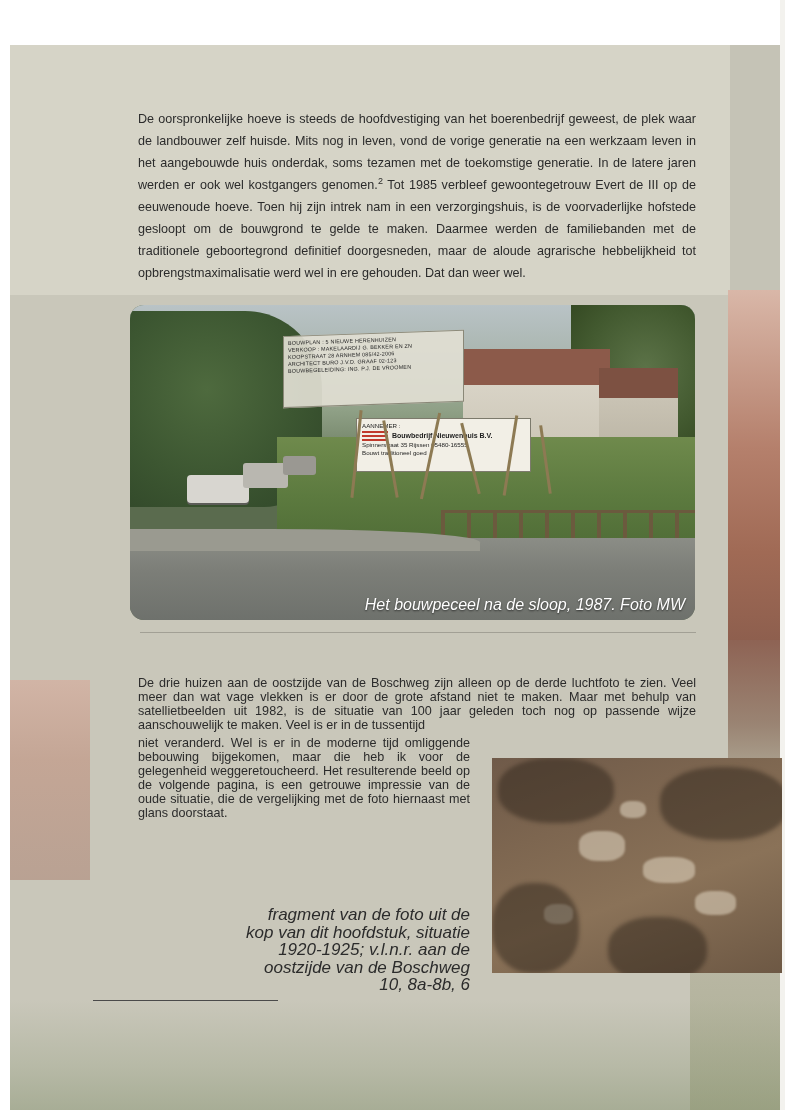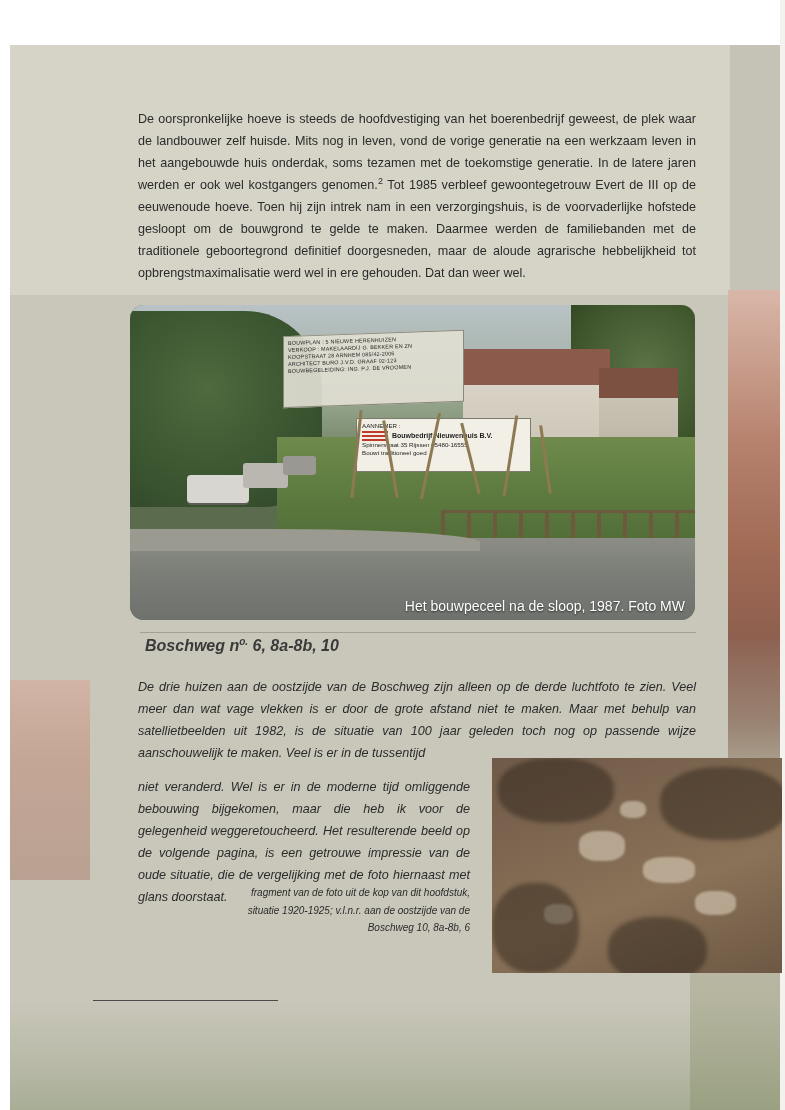--- a/index.html
+++ b/index.html
@@ -232,21 +232,22 @@
   .ph1-fence {
     position:absolute; left:55%; bottom:21%; width:45%; height:12%;
     background: repeating-linear-gradient(90deg,#6b5a3e 0 4px, rgba(0,0,0,0) 4px 26px);
     border-top: 3px solid #6b5a3e;
     border-bottom: 3px solid #6b5a3e;
   }
   .photo1-caption {
     position: absolute;
     right: 10px;
     bottom: 6px;
-    font-size: 14px;
+    font-size: 16px;
+    font-style: italic;
     color: #ffffff;
     text-shadow: 0 1px 2px rgba(0,0,0,.6);
     text-align: center;
   }
 
   
   .sec-heading {
     position: absolute;
     left: 145px;
     top: 636px;
@@ -268,27 +269,26 @@
     background: rgba(90,90,80,.35);
   }
 
   
   .body-text {
     position: absolute;
     left: 138px;
     top: 676px;
     width: 558px;
     font-size: 12.6px;
-    line-height: 22px;
+    line-height: 14px;
     color: #2b2b2b;
     text-align: justify;
-    font-style: italic;
   }
   .body-top { width: 558px; text-align: justify; }
-  .body-bottom { width: 332px; text-align: justify; margin-top: 12px; }
+  .body-bottom { width: 332px; text-align: justify; margin-top: 4px; }
 
   
   .photo2 {
     position: absolute;
     left: 492px;
     top: 758px;
     width: 290px;
     height: 215px;
     background: linear-gradient(160deg,#6f5a49 0%, #7d6650 30%, #8a7258 60%, #6d5844 100%);
     overflow: hidden;
@@ -303,24 +303,24 @@
     position: absolute;
     background: rgba(40,30,22,.45);
     border-radius: 45%;
     filter: blur(2px);
   }
 
   
   .frag-caption {
     position: absolute;
     left: 240px;
-    top: 884px;
+    top: 906px;
     width: 230px;
     text-align: right;
-    font-size: 10px;
+    font-size: 17px;
     font-style: italic;
     line-height: 17.5px;
     color: #2b2b2b;
   }
 
   
   .footnote-rule {
     position: absolute;
     left: 93px;
     top: 1000px;
@@ -393,21 +393,20 @@
       <i style="left:34%; top:10%; height:70%; transform:rotate(12deg);"></i>
       <i style="left:50%; top:18%; height:58%; transform:rotate(-14deg);"></i>
       <i style="left:66%; top:12%; height:64%; transform:rotate(9deg);"></i>
       <i style="left:80%; top:20%; height:55%; transform:rotate(-8deg);"></i>
     </div>
 
     <div class="photo1-caption">Het bouwpeceel na de sloop, 1987. Foto MW</div>
   </div>
 
   <div class="sec-rule"></div>
-  <div class="sec-heading"><span>Boschweg n</span><sup>o.</sup><span> 6, 8a-8b, 10</span></div>
 
   <div class="body-text">
     <div class="body-top">De drie huizen aan de oostzijde van de Boschweg zijn alleen op de derde luchtfoto te zien. Veel meer dan wat vage vlekken is er door de grote afstand niet te maken. Maar met behulp van satellietbeelden uit 1982, is de situatie van 100 jaar geleden toch nog op passende wijze aanschouwelijk te maken. Veel is er in de tussentijd</div>
     <div class="body-bottom">niet veranderd. Wel is er in de moderne tijd omliggende bebouwing bijgekomen, maar die heb ik voor de gelegenheid weggeretoucheerd. Het resulterende beeld op de volgende pagina, is een getrouwe impressie van de oude situatie, die de vergelijking met de foto hiernaast met glans doorstaat.</div>
   </div>
 
   <div class="photo2">
     <div class="dark" style="left:2%;  top:0%;   width:40%; height:30%;"></div>
     <div class="dark" style="left:58%; top:4%;   width:44%; height:34%;"></div>
     <div class="blob" style="left:30%; top:34%;  width:16%; height:14%;"></div>

